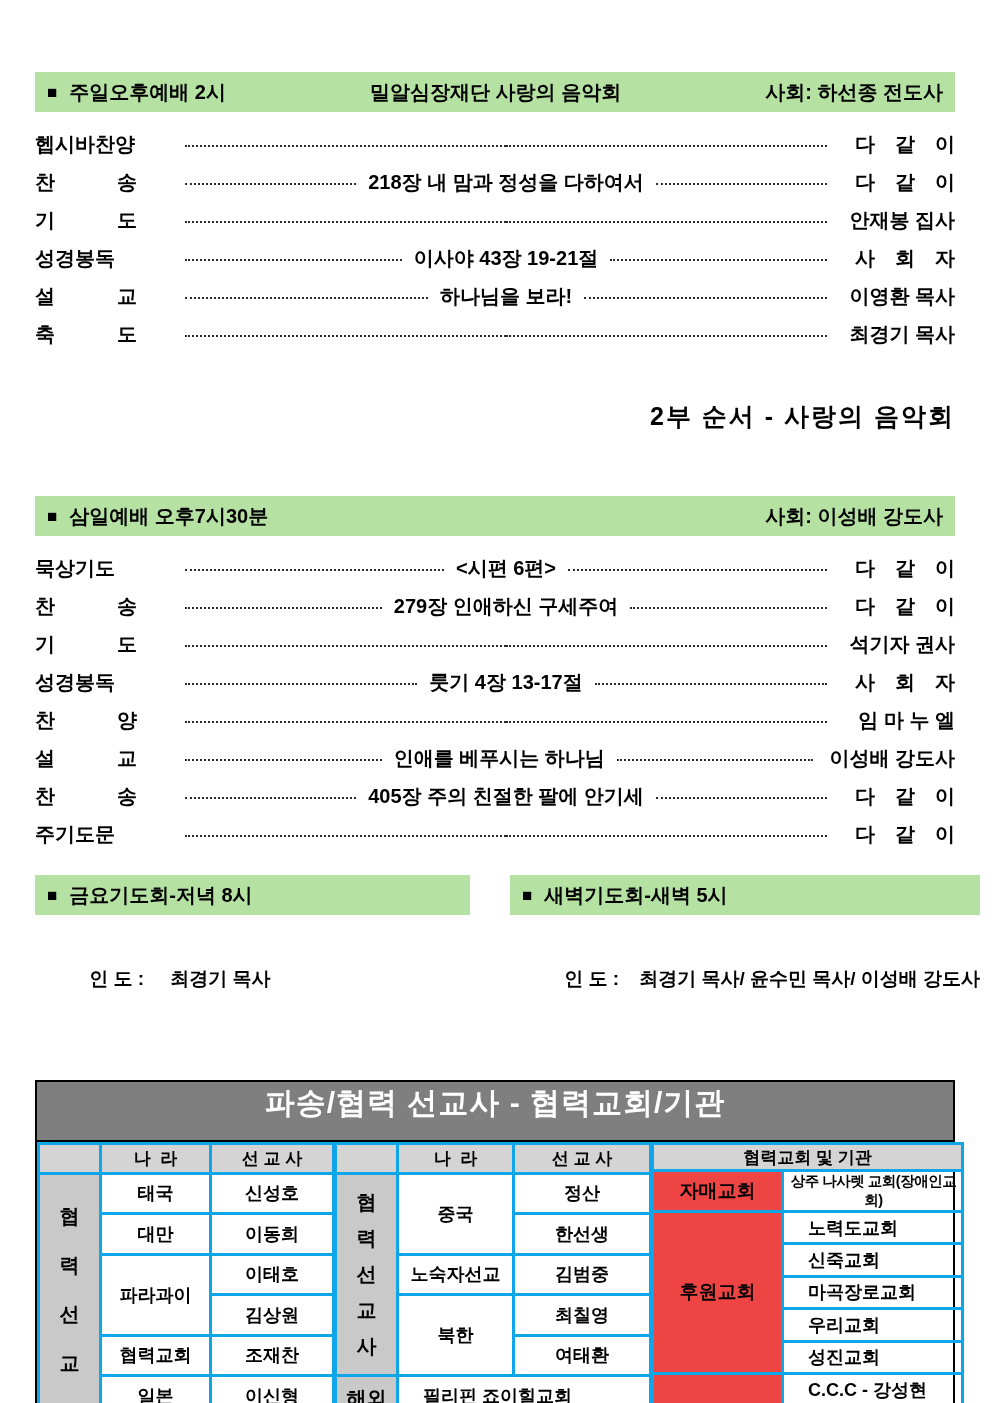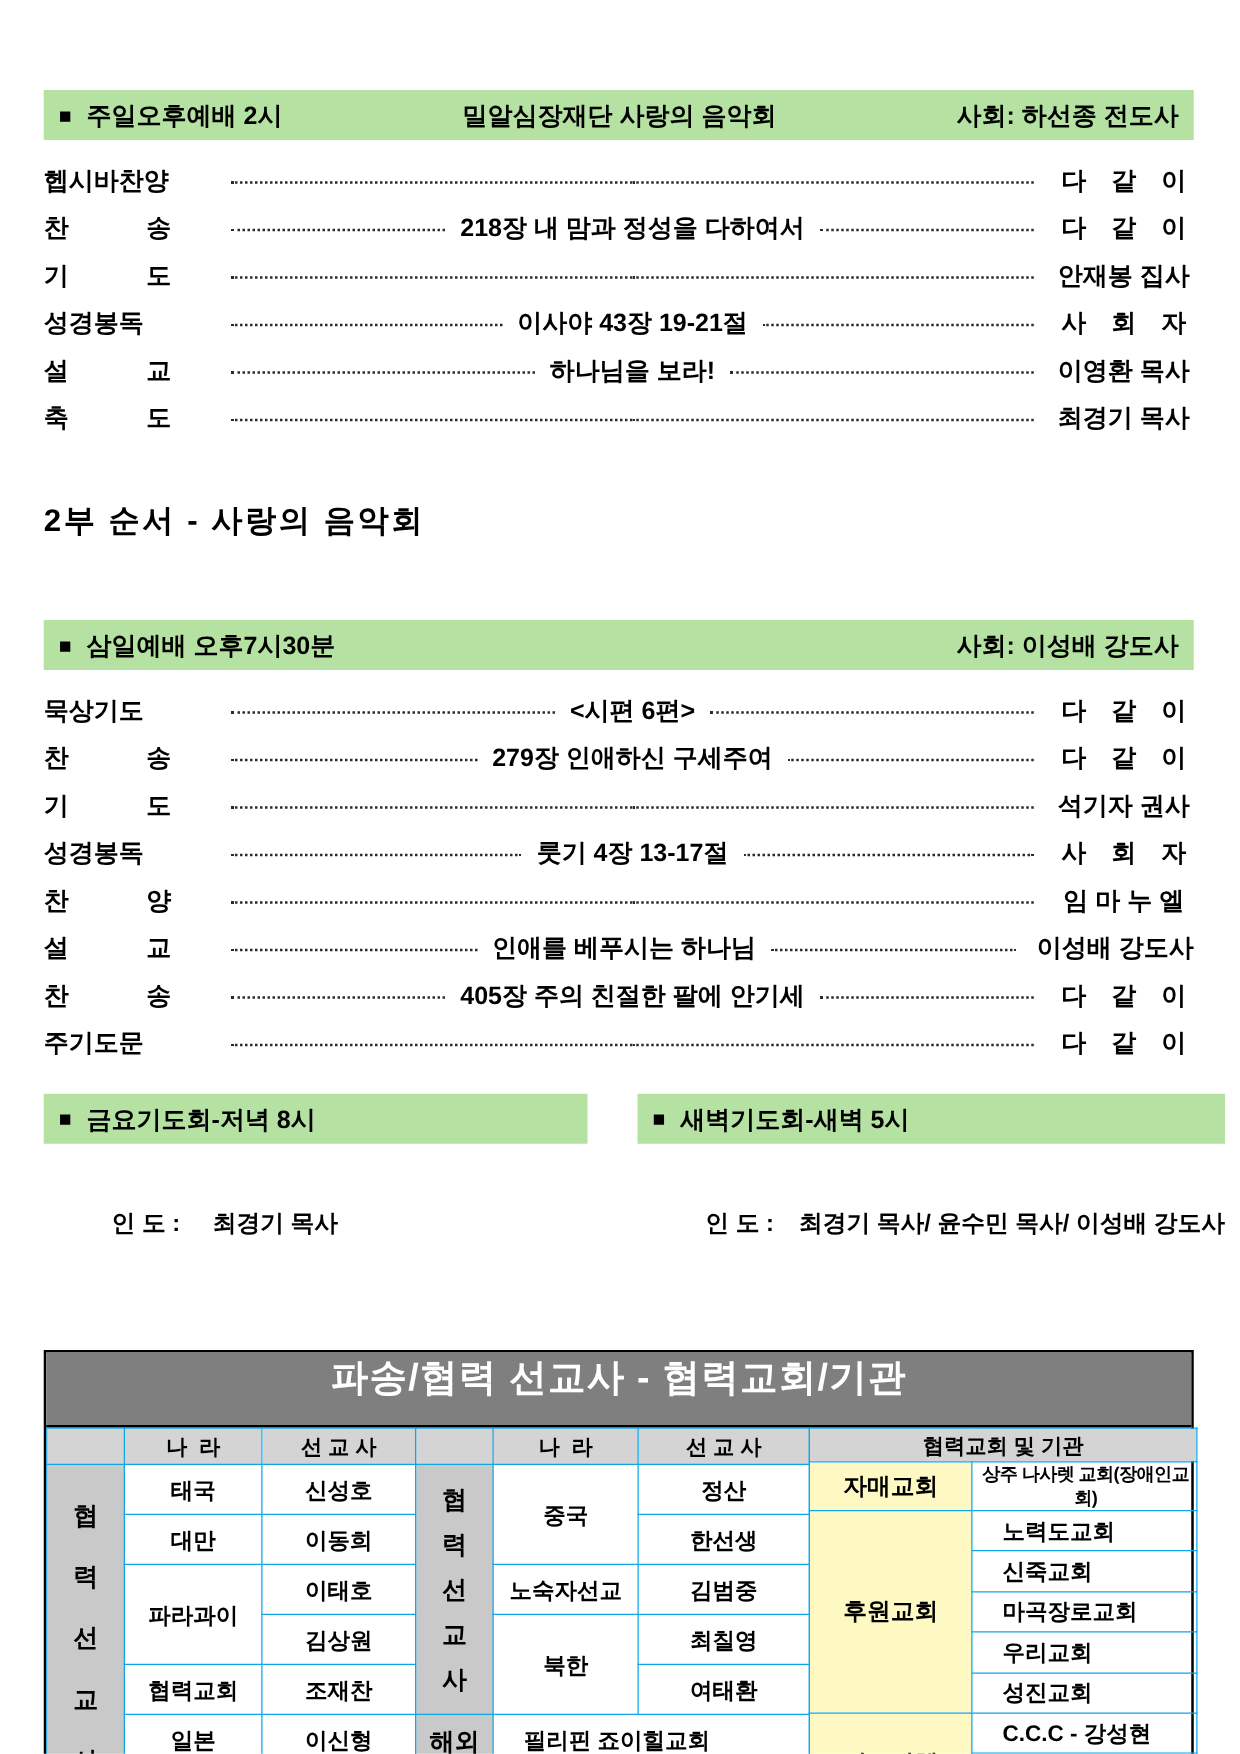--- a/index.html
+++ b/index.html
@@ -23,53 +23,53 @@
   
   .svc { margin-top:13px; }
   .svc-row { display:flex; align-items:center; height:38px; font-size:20px; }
   .lbl {
     width:102px; margin-right:48px; flex:0 0 auto;
     text-align:justify; text-align-last:justify;
   }
   .dots { flex:1 1 0; height:0; border-top:2px dotted #2b2b2b; transform:translateY(2px); }
   .ctr { flex:0 0 auto; padding:0 12px; white-space:pre; }
   .ctr:empty { padding:0; }
-  .who { flex:0 0 auto; margin-left:16px; min-width:112px; text-align:center; white-space:pre; }
+  .who { flex:0 0 auto; margin-left:16px; min-width:112px; text-align:right; white-space:pre; }
 
   .part2-title {
-    text-align:left; font-size:25px; letter-spacing:2px;
+    text-align:right; font-size:25px; letter-spacing:2px;
     margin:47px 0 63px 0;
   }
 
   
   .twocol { display:flex; gap:40px; margin-top:22px; }
   .col-l { width:435px; flex:0 0 auto; }
   .col-r { flex:1 1 auto; }
   .leader-line { margin-top:29px; padding-left:12px; font-size:19px; white-space:pre; }
   .leader-val { margin-left:26px; }
 
   
   .mtable { margin-top:66px; border:2px solid #000; }
   .mtable-title {
     background:#7f7f7f; color:#fff; text-align:center;
     font-size:30px; height:60px; line-height:42px;
     border-bottom:2px solid #000; letter-spacing:1px;
   }
   .tbl-flex { display:flex; }
   .tbl-flex table { border-collapse:collapse; table-layout:fixed; flex:0 0 auto; }
   .tbl-flex table + table { margin-left:-1px; }
-  td { border:1px solid #0ea5e9; text-align:center; font-size:18px; padding:0 2px; overflow:hidden; }
+  td { border:3px solid #0ea5e9; text-align:center; font-size:18px; padding:0 2px; overflow:hidden; }
   tr.hdr td { background:#d4d4d4; height:27px; font-size:17px; white-space:pre; }
   .body-row td { height:37px; }
   .body-row-sm td { height:32.4px; }
   .vlabel { background:#c9c9c9; white-space:pre-line; vertical-align:middle; }
   .vl-tall { line-height:49px; font-size:20px; }
   .vl-mid  { line-height:36px; font-size:20px; }
   .vl-sm   { line-height:35px; font-size:20px; }
-  .rlabel  { background:#fef9c3; font-size:19px; }
+  .rlabel  { background:#ef4444; font-size:19px; }
   .lcell   { text-align:left; padding-left:24px; }
   .lcell-sm{ text-align:center; padding-left:4px; font-size:14.5px; letter-spacing:-0.5px; }
 </style>
 </head>
 <body>
 
 <div class="page">
 
   <div class="banner">
     <span class="left">

